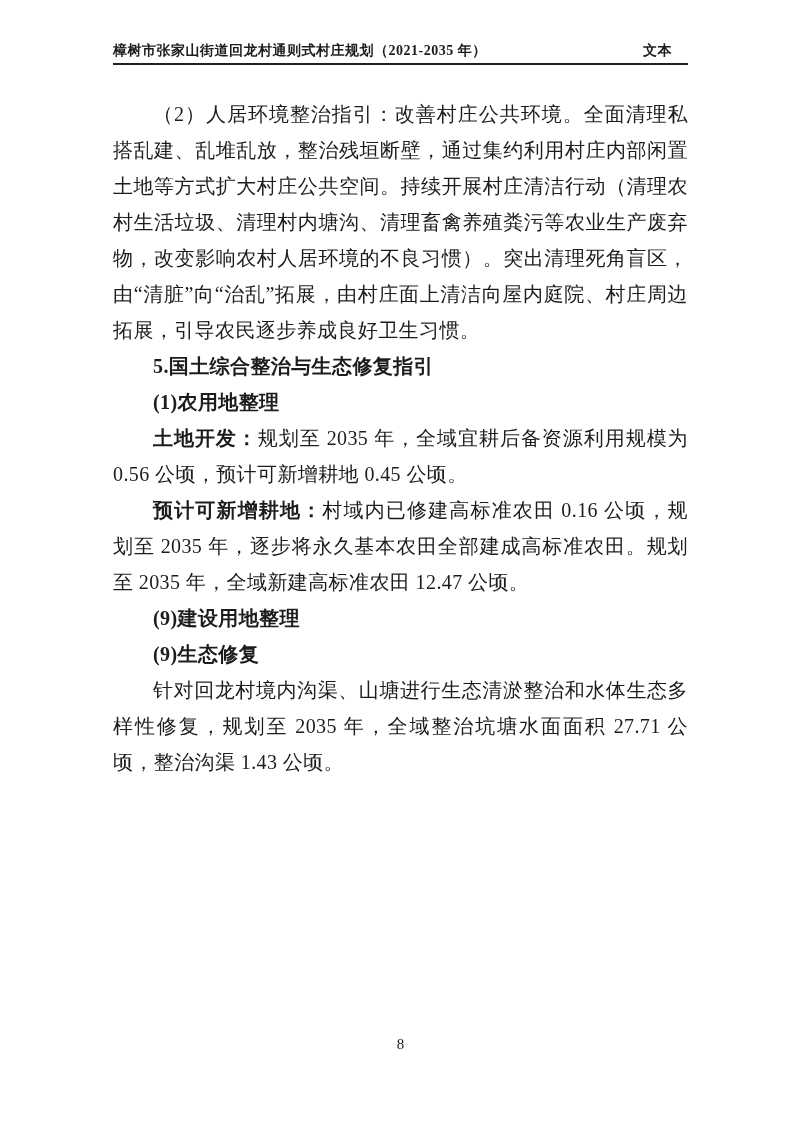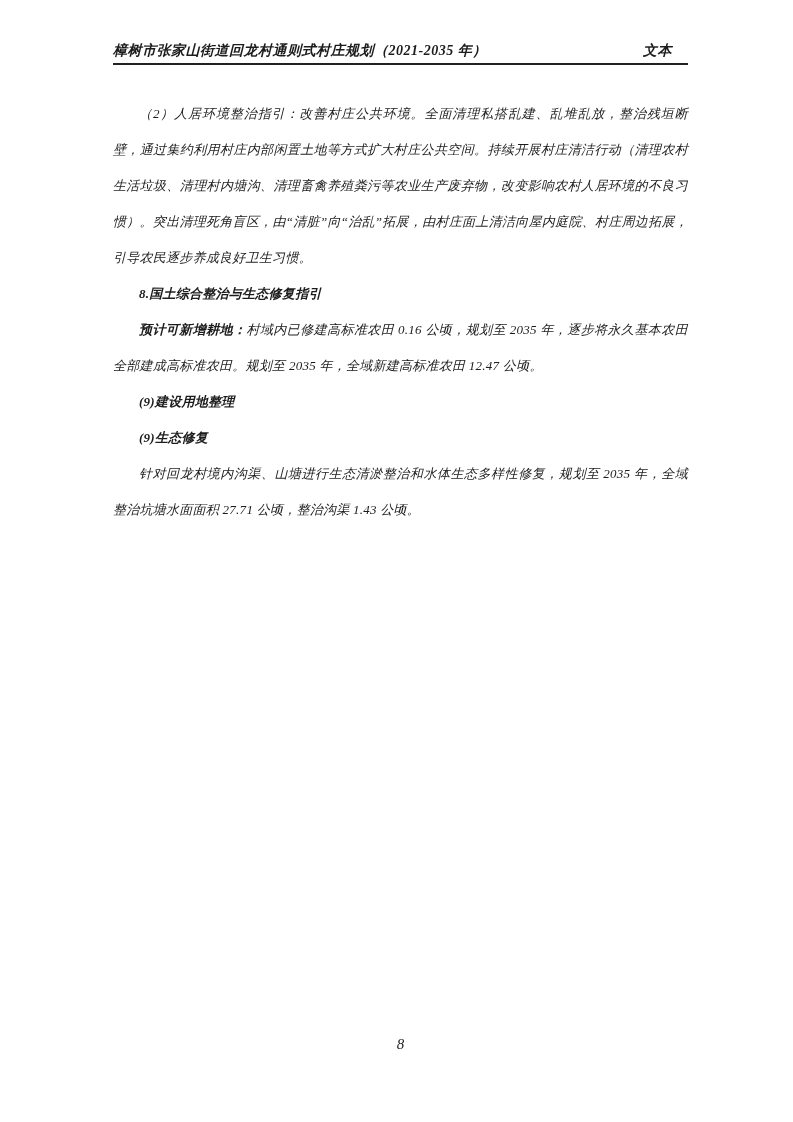--- a/index.html
+++ b/index.html
@@ -8,21 +8,20 @@
     font-family: "Liberation Serif", "DejaVu Serif", serif;
   }
   .page {
     position: relative;
     width: 793px;
     height: 1122px;
     margin: 0 auto;
     background: #ffffff;
     color: #1c1c1c;
     overflow: hidden;
-    font-style: italic;
   }
   .header {
     position: absolute;
     top: 42px;
     left: 113px;
     width: 575px;
     display: flex;
     justify-content: space-between;
     align-items: flex-end;
     border-bottom: 2px solid #222222;
@@ -30,21 +29,21 @@
     font-size: 14px;
     font-weight: bold;
     letter-spacing: 0.5px;
   }
   .header .doc-type { margin-right: 16px; }
   .content {
     position: absolute;
     top: 96px;
     left: 113px;
     width: 575px;
-    font-size: 13px;
+    font-size: 20px;
     line-height: 36px;
     text-align: justify;
     text-justify: inter-character;
     letter-spacing: 0.02em;
   }
   .content p { margin: 0; text-indent: 2em; }
   .content p.heading { font-weight: bold; }
   .content .lead { font-weight: bold; }
   .footer {
     position: absolute;
@@ -61,23 +60,25 @@
 <div class="page">
 
   <div class="header">
     <span class="title">樟树市张家山街道回龙村通则式村庄规划（2021-2035 年）</span>
     <span class="doc-type">文本</span>
   </div>
 
   <div class="content">
     <p>（2）人居环境整治指引：改善村庄公共环境。全面清理私搭乱建、乱堆乱放，整治残垣断壁，通过集约利用村庄内部闲置土地等方式扩大村庄公共空间。持续开展村庄清洁行动（清理农村生活垃圾、清理村内塘沟、清理畜禽养殖粪污等农业生产废弃物，改变影响农村人居环境的不良习惯）。突出清理死角盲区，由“清脏”向“治乱”拓展，由村庄面上清洁向屋内庭院、村庄周边拓展，引导农民逐步养成良好卫生习惯。</p>
 
-    <p class="heading">8.国土综合整治与生态修复指引</p>
+    <p class="heading">5.国土综合整治与生态修复指引</p>
 
+    <p class="heading">(1)农用地整理</p>
 
+    <p><span class="lead">土地开发：</span><span>规划至 2035 年，全域宜耕后备资源利用规模为 0.56 公顷，预计可新增耕地 0.45 公顷。</span></p>
 
     <p><span class="lead">预计可新增耕地：</span><span>村域内已修建高标准农田 0.16 公顷，规划至 2035 年，逐步将永久基本农田全部建成高标准农田。规划至 2035 年，全域新建高标准农田 12.47 公顷。</span></p>
 
     <p class="heading">(9)建设用地整理</p>
 
 
     <p class="heading">(9)生态修复</p>
 
     <p>针对回龙村境内沟渠、山塘进行生态清淤整治和水体生态多样性修复，规划至 2035 年，全域整治坑塘水面面积 27.71 公顷，整治沟渠 1.43 公顷。</p>
   </div>

